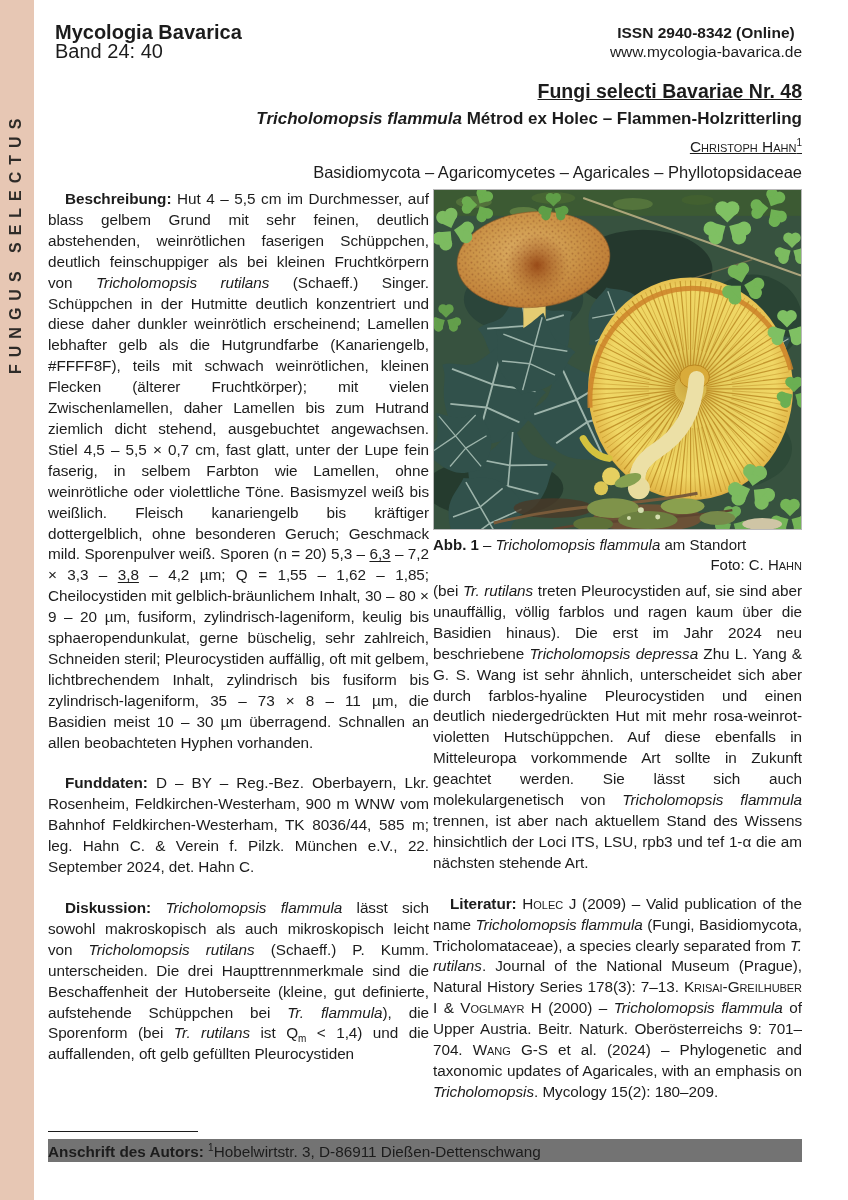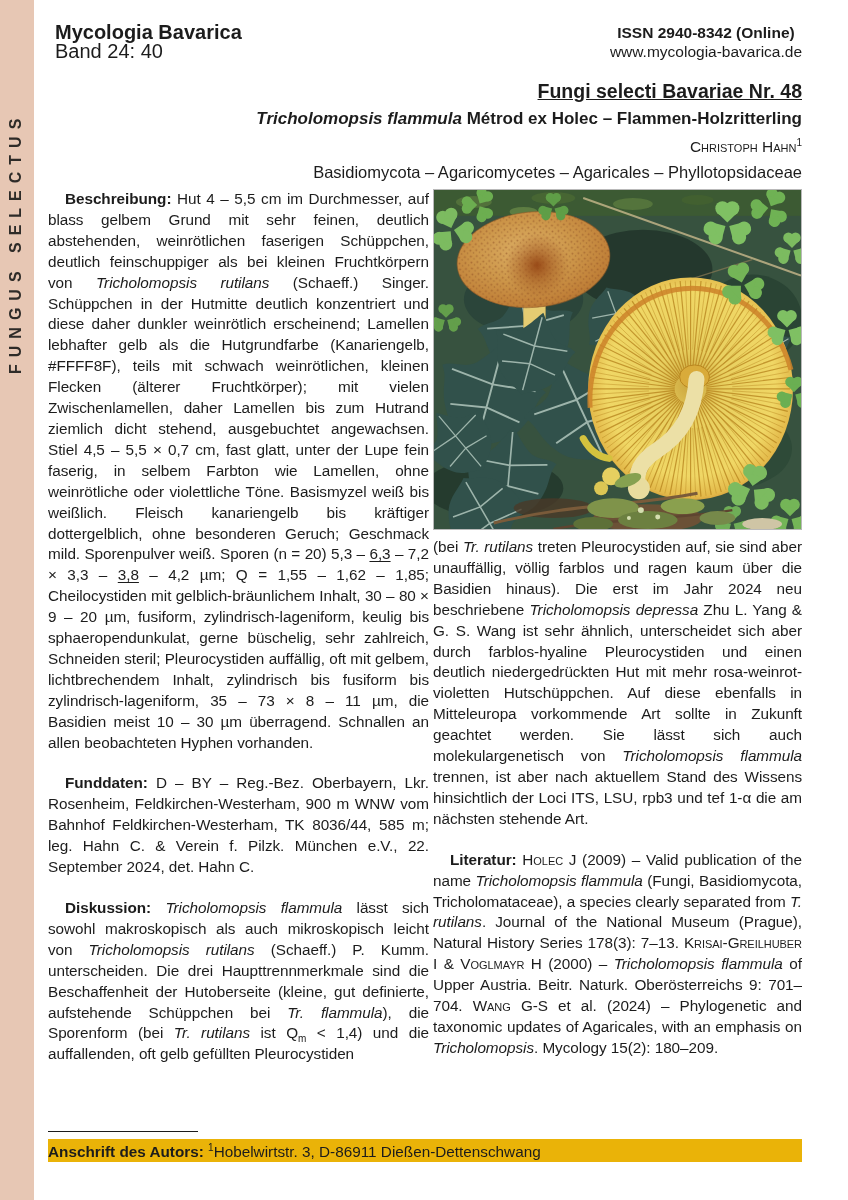--- a/index.html
+++ b/index.html
@@ -23,21 +23,21 @@
 
   
   .mast-left{position:absolute;left:55px;top:23px;font-size:20px;line-height:19px;}
   .mast-right{position:absolute;right:46px;top:23px;font-size:15.5px;line-height:19px;text-align:center;}
   .mast-bold{font-weight:bold;}
 
   
   .heading{position:absolute;left:150px;right:46px;top:80px;text-align:right;}
   .h-series{font-size:19.5px;font-weight:bold;line-height:23px;text-decoration:underline;}
   .h-species{font-size:17px;font-weight:bold;line-height:20px;margin-top:6px;}
-  .h-author{font-size:15.5px;line-height:18px;margin-top:9px;}
+  .h-author{font-size:15.5px;line-height:18px;margin-top:9px;text-decoration:underline;}
   .h-tax{font-size:16.5px;line-height:19px;margin-top:7px;}
 
   
   .col{position:absolute;top:189px;}
   .col-left{left:48px;width:381px;}
   .col-right{left:433px;width:369px;}
   .col p{
     margin:0;text-align:justify;text-indent:17px;
     font-size:15.3px;line-height:20.9px;letter-spacing:-0.05px;
   }
@@ -51,21 +51,21 @@
   }
   .photo svg{display:block;}
   figcaption{margin-top:5px;font-size:15px;line-height:19.5px;}
   .cap-line1{text-align:left;}
   .cap-line2{text-align:right;}
   .col-right .after-figure{margin-top:7px;}
 
   
   .foot-rule{position:absolute;left:48px;top:1131px;width:150px;border-top:1.6px solid #1c1c1c;}
   .footer{
-    position:absolute;left:48px;top:1139px;width:754px;background:#eab308;
+    position:absolute;left:48px;top:1139px;width:754px;background:#737373;
     font-size:15.3px;line-height:20px;padding-top:3px;
   }
 </style>
 </head>
 <body>
 
 <div class="series-band"></div>
 <div class="series-label">FUNGUS SELECTUS</div>
 
 <div class="mast-left">
@@ -348,19 +348,23 @@
           <ellipse cx="160" cy="336" rx="20" ry="7" fill="#5d7038"></ellipse>
           <ellipse cx="285" cy="330" rx="18" ry="7" fill="#76894a"></ellipse>
           <ellipse cx="195" cy="292" rx="14" ry="6" fill="#86a150" transform="rotate(-20 195 292)"></ellipse>
           <ellipse cx="330" cy="336" rx="20" ry="6" fill="#cfc5a5"></ellipse>
           <circle cx="208" cy="322" r="3" fill="#d5deb0"></circle>
           <circle cx="225" cy="329" r="2.5" fill="#d5deb0"></circle>
           <circle cx="196" cy="330" r="2" fill="#d5deb0"></circle>
         </g>
       </svg>
     </div>
+    <figcaption>
+      <div class="cap-line1"><b>Abb. 1</b> – <i>Tricholomopsis flammula</i> am Standort</div>
+      <div class="cap-line2">Foto: C. <span class="sc">Hahn</span></div>
+    </figcaption>
   </figure>
   <p class="noindent after-figure">(bei <i>Tr. rutilans</i> treten Pleurocystiden auf, sie sind aber unauffällig, völlig farblos und ragen kaum über die Basidien hinaus). Die erst im Jahr 2024 neu beschriebene <i>Tricholomopsis depressa</i> Zhu L. Yang &amp; G. S. Wang ist sehr ähnlich, unterscheidet sich aber durch farblos-hyaline Pleurocystiden und einen deutlich niedergedrückten Hut mit mehr rosa-weinrot-violetten Hutschüppchen. Auf diese ebenfalls in Mitteleuropa vorkommende Art sollte in Zukunft geachtet werden. Sie lässt sich auch molekulargenetisch von <i>Tricholomopsis flammula</i> trennen, ist aber nach aktuellem Stand des Wissens hinsichtlich der Loci ITS, LSU, rpb3 und tef 1-α die am nächsten stehende Art.</p>
   <p><b>Literatur:</b> <span class="sc">Holec</span> J (2009) – Valid publication of the name <i>Tricholomopsis flammula</i> (Fungi, Basidiomycota, Tricholomataceae), a species clearly separated from <i>T. rutilans</i>. Journal of the National Museum (Prague), Natural History Series 178(3): 7–13. <span class="sc">Krisai-Greilhuber</span> I &amp; <span class="sc">Voglmayr</span> H (2000) – <i>Tricholomopsis flammula</i> of Upper Austria. Beitr. Naturk. Oberösterreichs 9: 701–704. <span class="sc">Wang</span> G-S et al. (2024) – Phylogenetic and taxonomic updates of Agaricales, with an emphasis on <i>Tricholomopsis</i>. Mycology 15(2): 180–209.</p>
 </div>
 
 <div class="foot-rule"></div>
 <div class="footer"><b>Anschrift des Autors:</b> <sup>1</sup>Hobelwirtstr. 3, D-86911 Dießen-Dettenschwang</div>
 
 </body></html>

